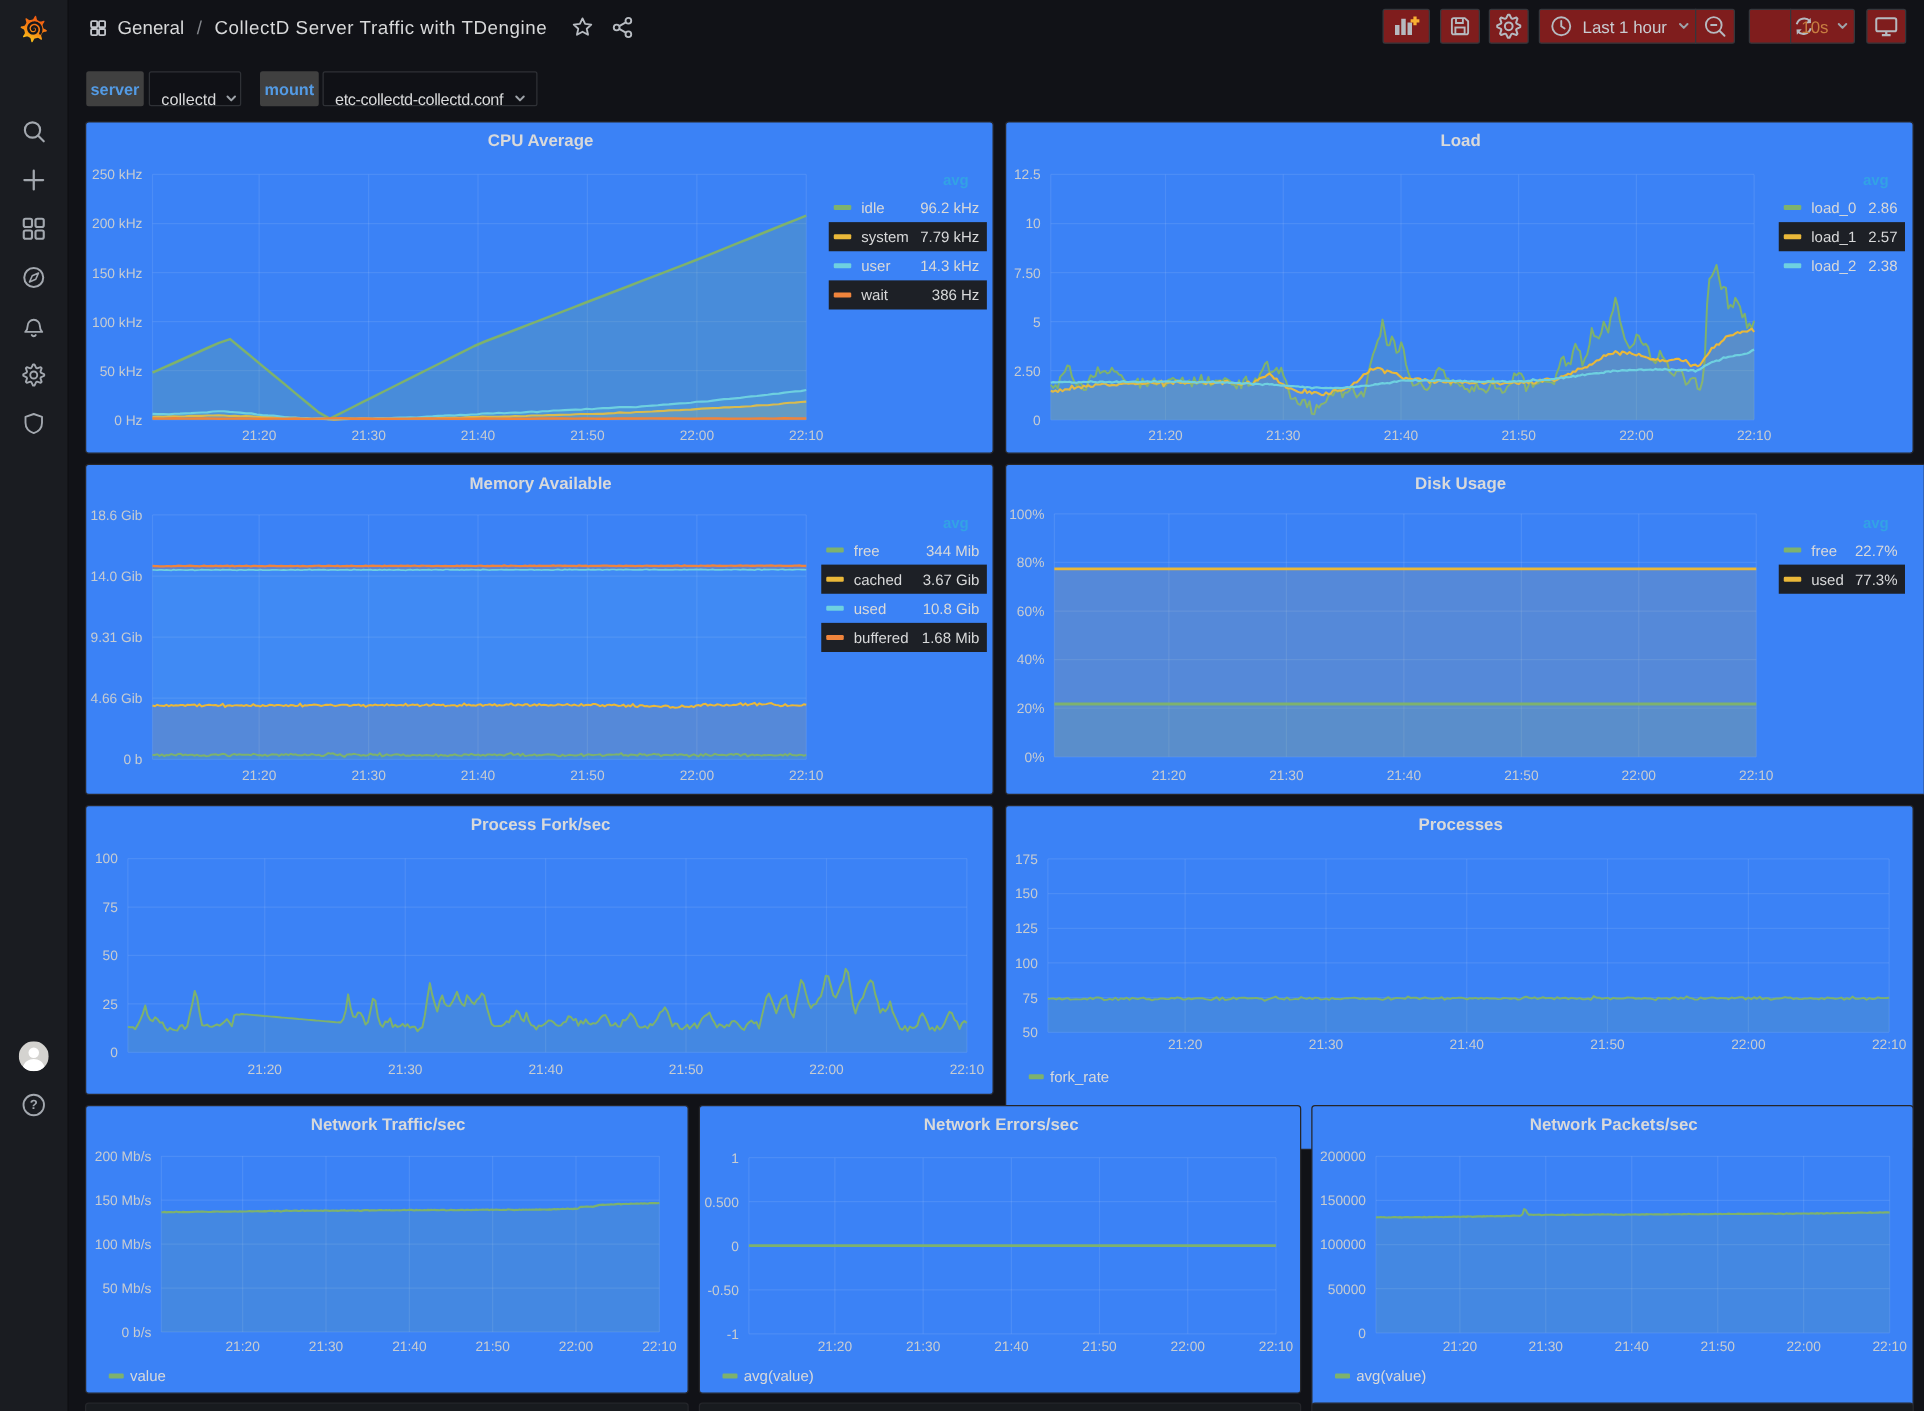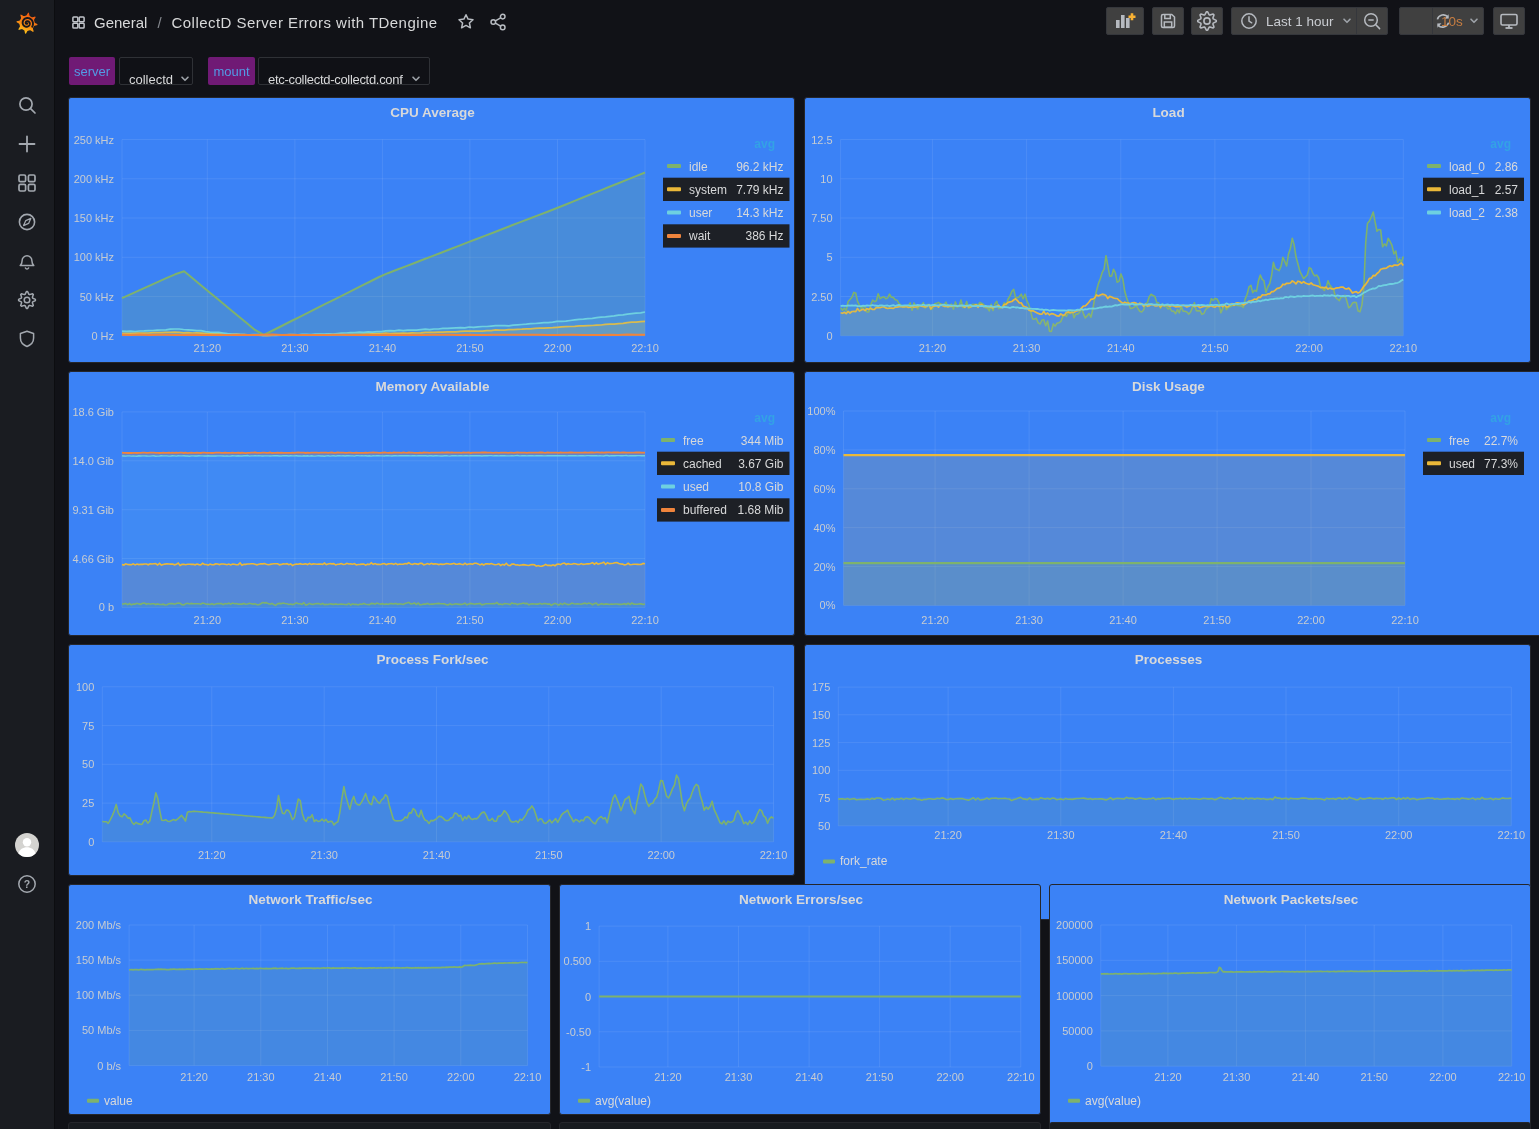--- a/index.html
+++ b/index.html
@@ -6,23 +6,23 @@
 .sidebar{position:absolute;left:0;top:0;width:55px;height:1129px;background:#1a1c21;border-right:1px solid #0c0d10}
 .sicon{position:absolute;left:50%;transform:translateX(-50%)}
 .panel{position:absolute;background:#3b82f6;border:1px solid #25262b;border-radius:3px}
 svg text{font-family:"Liberation Sans",sans-serif}
 .ax{font-size:11px;fill:#c7ccd1}
 .lg{font-size:12px;fill:#d8d9da}
 .avg{font-size:12px;font-weight:bold;fill:#33a2e5}
 .ttl{font-size:13.5px;font-weight:bold;fill:#d8d9da}
 .nav{position:absolute;left:55px;top:0;right:0;height:50px}
 .crumb{position:absolute;top:13px;display:flex;align-items:center;color:#d8d9da;font-size:15px}
-.btn{position:absolute;top:7px;height:28px;background:#404040;border:1px solid #35373c;border-radius:2px;display:flex;align-items:center;justify-content:center;color:#c9ccd1;font-size:13.5px}
+.btn{position:absolute;top:7px;height:28px;background:#7f1d1d;border:1px solid #35373c;border-radius:2px;display:flex;align-items:center;justify-content:center;color:#c9ccd1;font-size:13.5px}
 .chip{position:absolute;top:57px;height:28px;border-radius:2px;display:flex;align-items:center;justify-content:center;white-space:nowrap}
-.lblchip{background:#701a75;color:#539be5;font-size:13px;font-weight:400}
+.lblchip{background:#404040;color:#539be5;font-size:13px;font-weight:700}
 .selbox{background:#101116;border:1px solid #2f3136;color:#d8d9da;font-size:13px;justify-content:space-between;padding:16px 8px 0 9px}
 .sliver{position:absolute;top:1122px;height:10px;background:#181b1f;border:1px solid #25262b;border-radius:3px}
 </style></head><body>
 <div class="sidebar">
  <div class="sicon" style="top:11px"><svg width="23" height="24" viewBox="0 0 23 24" fill="none" style="">
         <defs>
           <linearGradient id="gl" x1="0.2" y1="1" x2="0.65" y2="0">
             <stop offset="0" stop-color="#fcd21c"></stop>
             <stop offset="0.45" stop-color="#f78813"></stop>
             <stop offset="1" stop-color="#ef5511"></stop>
@@ -74,21 +74,21 @@
       <span style="margin-right:9px;display:flex">
         <svg width="13" height="13" viewBox="0 0 13 13" fill="none" style="">
           <rect x="0.9" y="0.9" width="4.9" height="4.9" rx="0.9" stroke="#c2c5cb" stroke-width="1.5"></rect>
           <rect x="7.2" y="0.9" width="4.9" height="4.9" rx="0.9" stroke="#c2c5cb" stroke-width="1.5"></rect>
           <rect x="0.9" y="7.2" width="4.9" height="4.9" rx="0.9" stroke="#c2c5cb" stroke-width="1.5"></rect>
           <rect x="7.2" y="7.2" width="4.9" height="4.9" rx="0.9" stroke="#c2c5cb" stroke-width="1.5"></rect>
         </svg>
       </span>
       <span>General</span>
       <span style="color:#85888e;margin:0 10px">/</span>
-      <span style="letter-spacing:0.45px">CollectD Server Errors with TDengine</span>
+      <span style="letter-spacing:0.45px">CollectD Server Traffic with TDengine</span>
       <span style="margin-left:19px;display:flex">
         <svg width="18" height="18" viewBox="0 0 18 18" fill="none" style="">
           <path d="M9 1.7l2.1 4.4 4.9.6-3.6 3.3 1 4.8L9 12.4l-4.4 2.4 1-4.8L2 6.7l4.9-.6z" stroke="#b8bcc2" stroke-width="1.5" stroke-linejoin="round"></path>
         </svg>
       </span>
       <span style="margin-left:14px;display:flex">
         <svg width="18" height="18" viewBox="0 0 18 18" fill="none" style="">
           <circle cx="13.7" cy="3.6" r="2.3" stroke="#b8bcc2" stroke-width="1.5"></circle>
           <circle cx="4.3" cy="9" r="2.3" stroke="#b8bcc2" stroke-width="1.5"></circle>
           <circle cx="13.7" cy="14.4" r="2.3" stroke="#b8bcc2" stroke-width="1.5"></circle>

